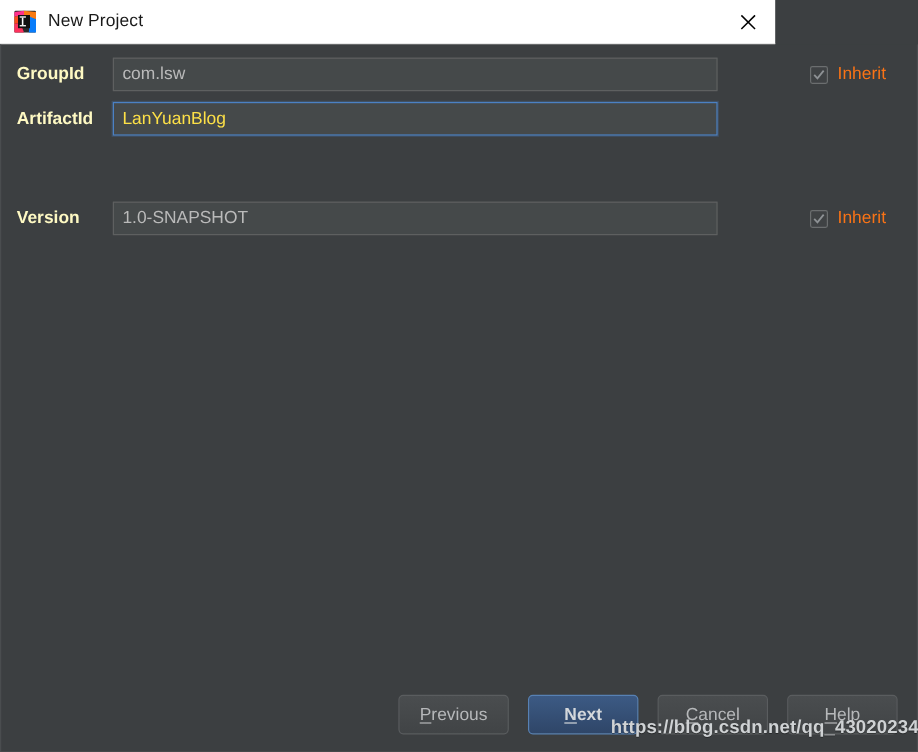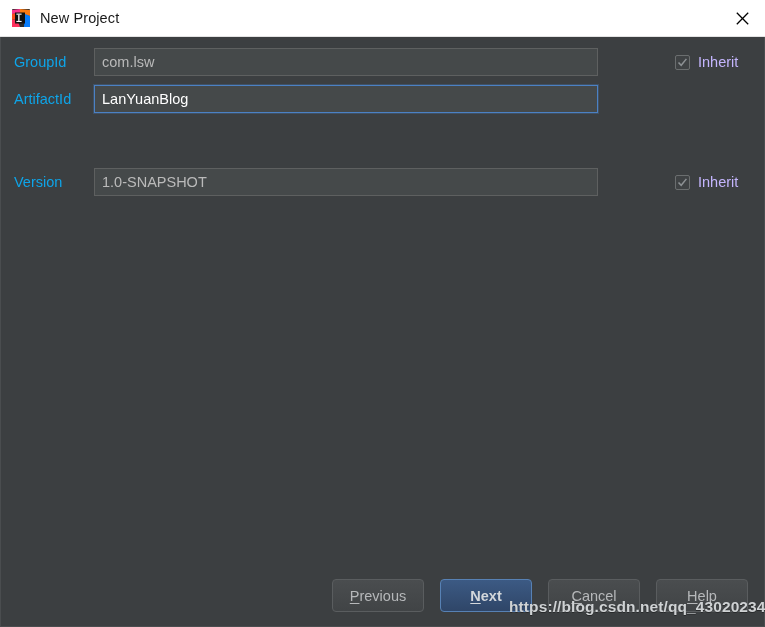--- a/index.html
+++ b/index.html
@@ -21,21 +21,21 @@
     height: 627px;
     box-sizing: border-box;
     background: #3c3f41;
     overflow: hidden;
   }
 
   
   .titlebar {
     position: absolute;
     left: 0; top: 0;
-    width: 765px;
+    width: 646px;
     height: 37px;
     background: #ffffff;
     border-bottom: 1px solid #e3e3e3;
     box-sizing: border-box;
     display: flex;
     align-items: center;
   }
   .title-icon {
     width: 20px;
     height: 20px;
@@ -89,44 +89,45 @@
     align-items: center;
   }
   .row-1 { top: 11px; }
   .row-2 { top: 48px; }
   .row-3 { top: 85px; margin-top: 46px; }
 
   .field-label {
     position: absolute;
     left: 13px;
     font-size: 14.5px;
-    color: #0ea5e9;
+    color: #fef9c3;
     white-space: nowrap;
     line-height: 28px;
+    font-weight: bold;
   }
 
   .text-field {
     position: absolute;
     left: 93px;
     width: 504px;
     height: 28px;
     box-sizing: border-box;
     background: #45494a;
     border: 1px solid #5e6060;
     color: #bababa;
     font-family: "Liberation Sans", sans-serif;
     font-size: 14.5px;
     padding: 0 0 0 7px;
     line-height: 26px;
     outline: none;
   }
   .text-field.focused {
     border: 1px solid #4b81c4;
     box-shadow: 0 0 0 1px rgba(75,129,196,0.28);
-    color: #ffffff;
+    color: #fde047;
   }
 
   
   .inherit {
     position: absolute;
     left: 674px;
     height: 28px;
     display: flex;
     align-items: center;
     gap: 8px;
@@ -137,21 +138,21 @@
     box-sizing: border-box;
     border: 1px solid #6b6e6f;
     border-radius: 2px;
     background: #3f4244;
     position: relative;
     flex: 0 0 auto;
   }
   .cbox svg { position:absolute; left:1px; top:1px; }
   .inherit-label {
     font-size: 14.5px;
-    color: #c4b5fd;
+    color: #f97316;
     white-space: nowrap;
   }
 
   
   .buttons {
     position: absolute;
     left: 0;
     top: 542px;
     width: 765px;
     height: 48px;

